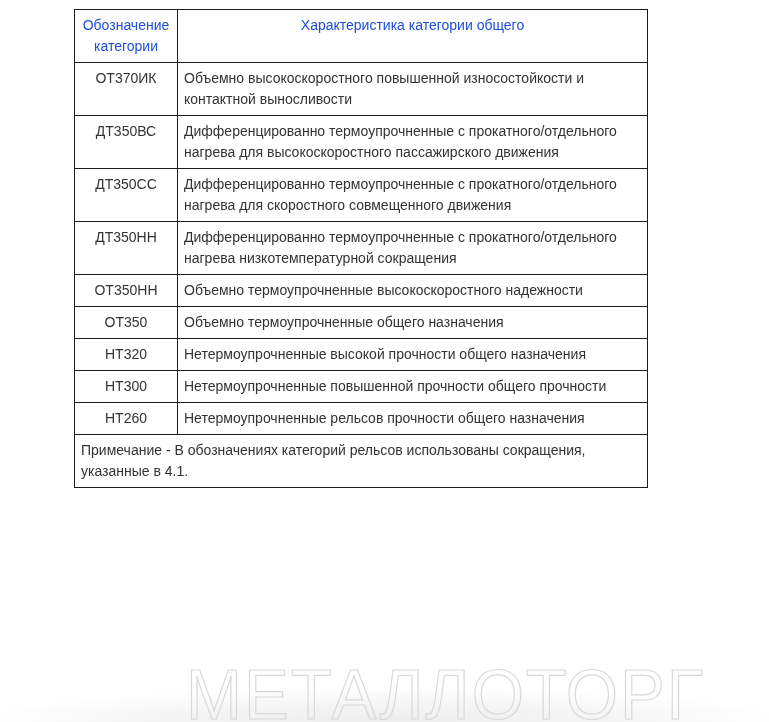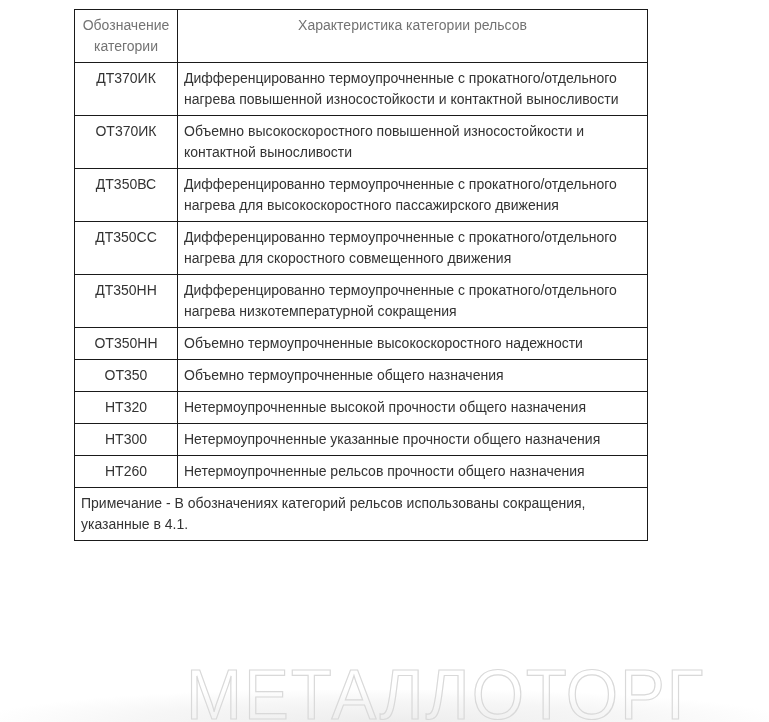--- a/index.html
+++ b/index.html
@@ -52,21 +52,21 @@
     background: transparent;
   }
   table.rails td, table.rails th {
     border: 1px solid #1a1a1a;
     vertical-align: top;
     font-weight: normal;
     padding: 5px 6px 5px 6px;
   }
   table.rails th {
     text-align: center;
-    color: #737373;
+    color: #1d4ed8;
   }
   th.c1, td.c1 {
     width: 90px;
     text-align: center;
   }
   td.c2 {
     text-align: left;
   }
   td.note {
     text-align: left;
@@ -77,28 +77,24 @@
 </style>
 </head>
 <body>
 
 <div class="bottom-band"></div>
 
 <table class="rails">
   <thead>
     <tr>
       <th class="c1">Обозначение категории</th>
-      <th class="c2">Характеристика категории рельсов</th>
+      <th class="c2">Характеристика категории общего</th>
     </tr>
   </thead>
   <tbody>
-    <tr>
-      <td class="c1">ДТ370ИК</td>
-      <td class="c2">Дифференцированно термоупрочненные с прокатного/отдельного нагрева повышенной износостойкости и контактной выносливости</td>
-    </tr>
     <tr>
       <td class="c1">ОТ370ИК</td>
       <td class="c2">Объемно высокоскоростного повышенной износостойкости и контактной выносливости</td>
     </tr>
     <tr>
       <td class="c1">ДТ350ВС</td>
       <td class="c2">Дифференцированно термоупрочненные с прокатного/отдельного нагрева для высокоскоростного пассажирского движения</td>
     </tr>
     <tr>
       <td class="c1">ДТ350СС</td>
@@ -115,21 +111,21 @@
     <tr>
       <td class="c1">ОТ350</td>
       <td class="c2">Объемно термоупрочненные общего назначения</td>
     </tr>
     <tr>
       <td class="c1">НТ320</td>
       <td class="c2">Нетермоупрочненные высокой прочности общего назначения</td>
     </tr>
     <tr>
       <td class="c1">НТ300</td>
-      <td class="c2">Нетермоупрочненные указанные прочности общего назначения</td>
+      <td class="c2">Нетермоупрочненные повышенной прочности общего прочности</td>
     </tr>
     <tr>
       <td class="c1">НТ260</td>
       <td class="c2">Нетермоупрочненные рельсов прочности общего назначения</td>
     </tr>
     <tr>
       <td class="note" colspan="2">Примечание - В обозначениях категорий рельсов использованы сокращения, указанные в 4.1.</td>
     </tr>
   </tbody>
 </table>

